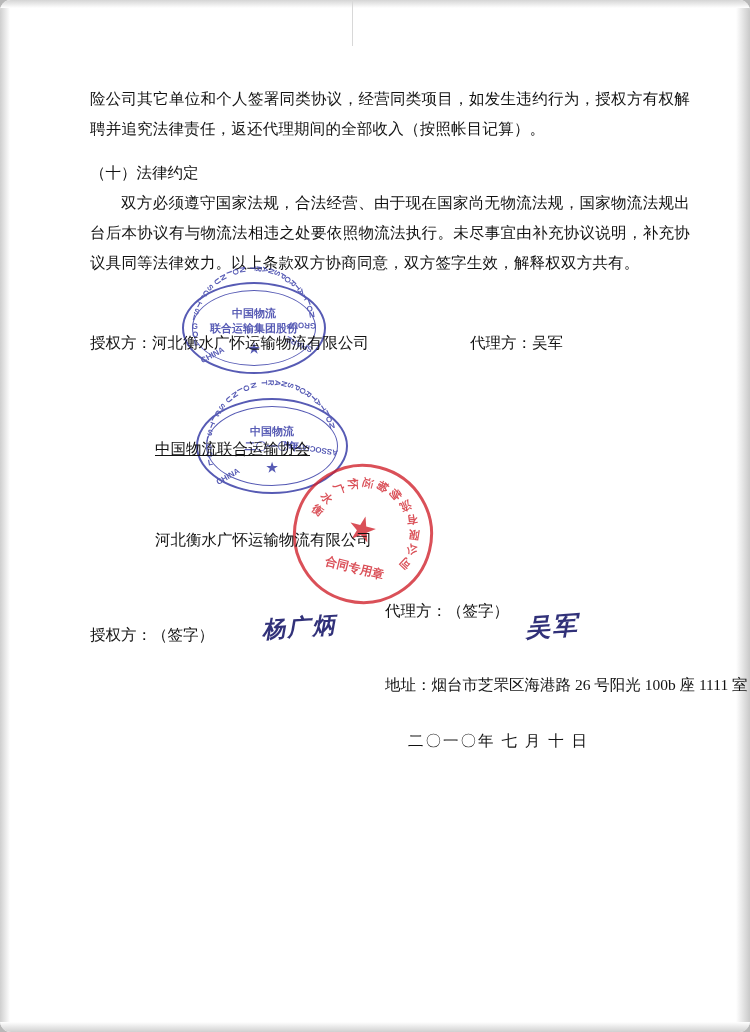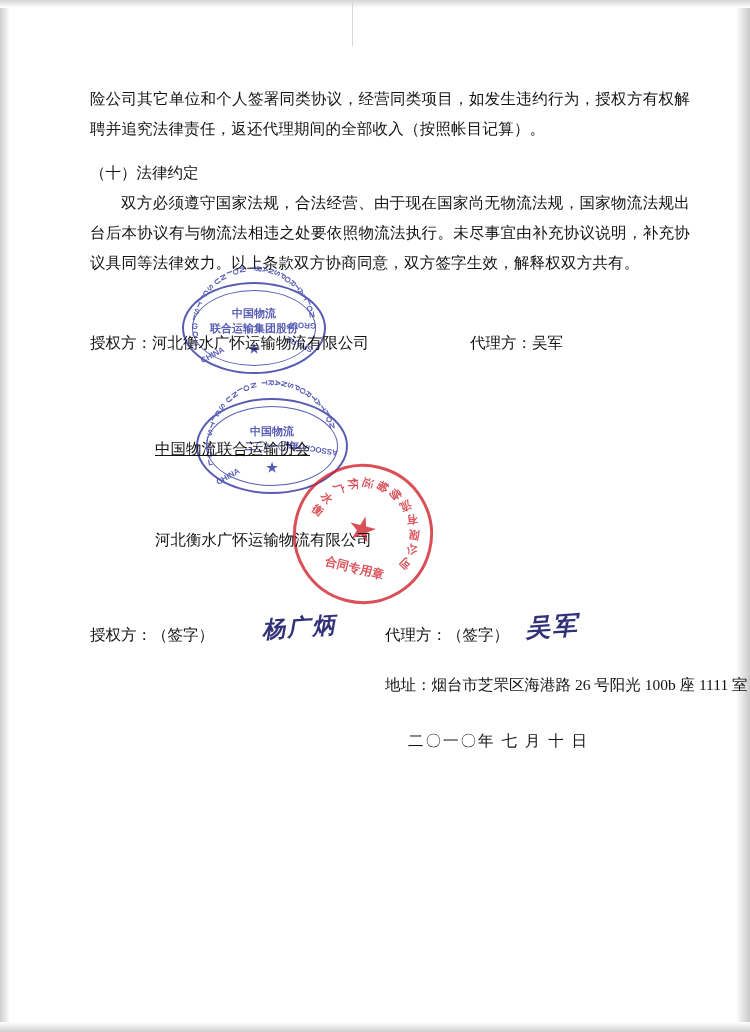--- a/index.html
+++ b/index.html
@@ -12,20 +12,21 @@
     height: 1032px;
     overflow: hidden;
     font-family: "Liberation Serif", "DejaVu Serif", serif;
   }
   .page {
     position: relative;
     width: 750px;
     height: 1032px;
     background: #ffffff;
     overflow: hidden;
+    border-radius: 11px;
   }
   
   .page-edge-left {
     position: absolute;
     left: 0; top: 0;
     width: 10px; height: 1032px;
     background: linear-gradient(to right, #cfcfcf, #ffffff);
     pointer-events: none;
   }
   .page-edge-right {
@@ -291,21 +292,21 @@
 
   <div class="sig-block line-row" style="left:155px; top:436px;text-decoration:underline;">中国物流联合运输协会</div>
 
   <div class="sig-block line-row" style="left:155px; top:527px;">河北衡水广怀运输物流有限公司</div>
 
 
 
   <div class="sig-block line-row" style="left:90px; top:622px;">授权方：（签字）</div>
   <div class="handwriting" style="left:262px; top:612px; font-size:23px;">杨广炳</div>
 
-  <div class="sig-block line-row" style="left:385px; top:622px;text-align:right;">代理方：（签字）</div>
+  <div class="sig-block line-row" style="left:385px; top:598px;text-align:right;">代理方：（签字）</div>
   <div class="handwriting" style="left:525px; top:610px; font-size:25px;">吴军</div>
 
 
   <div class="sig-block line-row" style="left:385px; top:672px;">
     <span>地址：</span><span>烟台市芝罘区海港路 26 号阳光 100b 座 1111 室</span>
   </div>
 
   <div class="sig-block line-row" style="left:408px; top:728px; letter-spacing:2px;">二〇一〇年 七 月 十 日</div>
 
 

